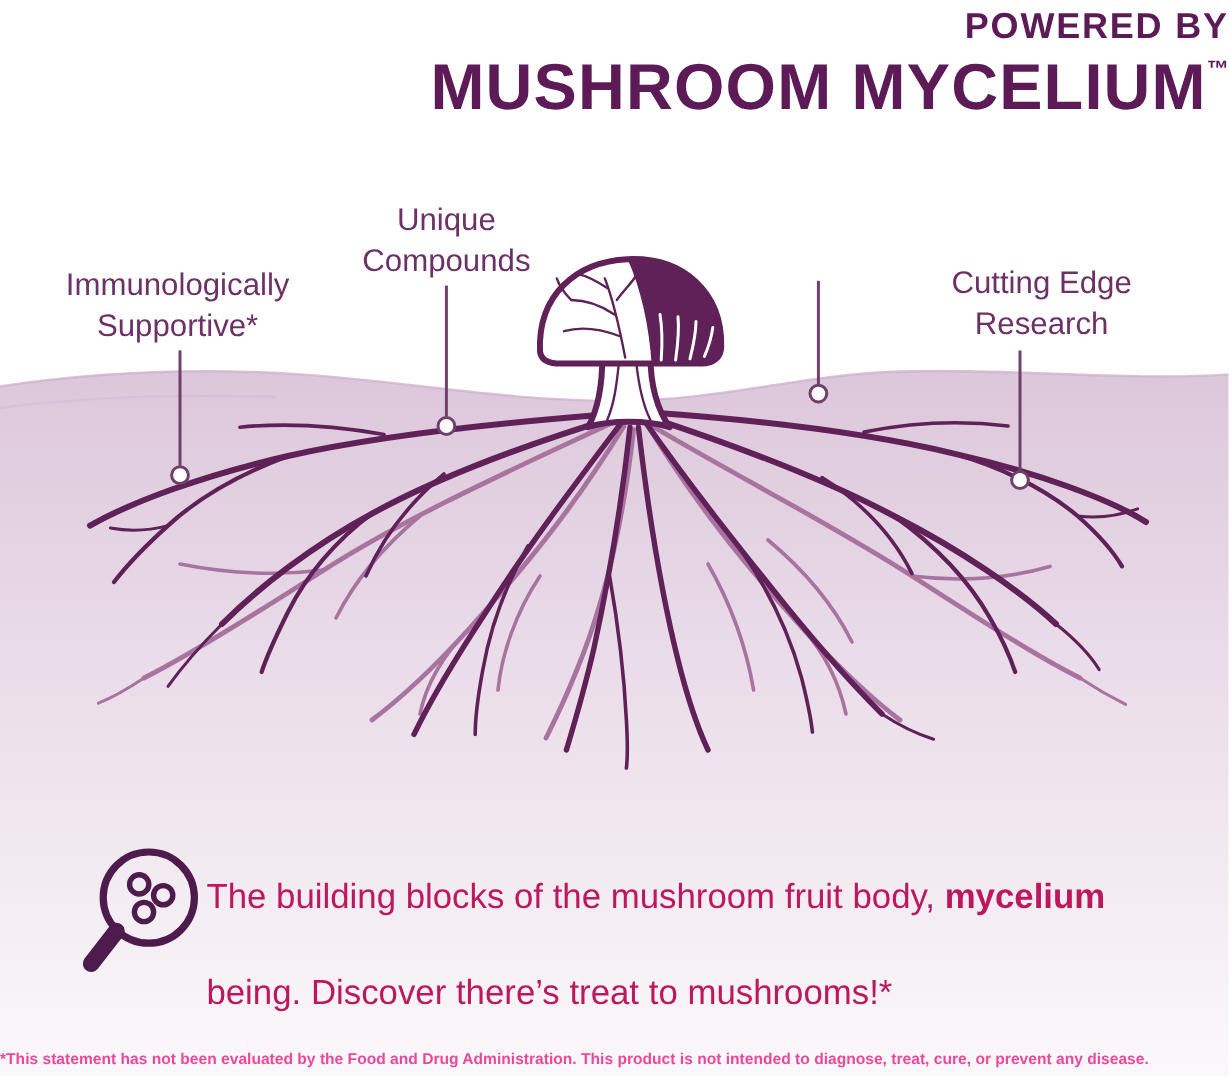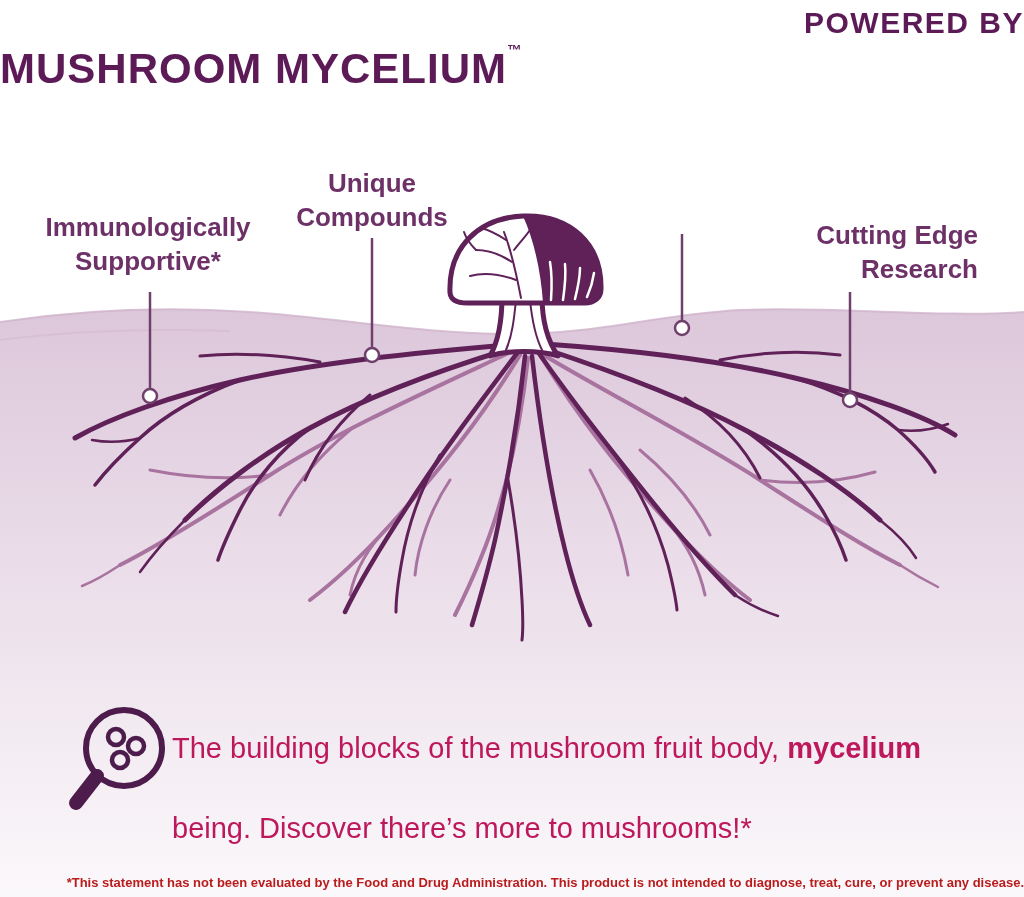--- a/index.html
+++ b/index.html
@@ -10,42 +10,42 @@
     font-family:"Liberation Sans", sans-serif;
   }
   .art { position:absolute; left:0; top:0; width:1024px; height:897px; }
   .kicker {
     position:absolute; top:6px; left:0; width:100%;
     text-align:right; font-size:30px; font-weight:800;
     letter-spacing:1.5px; color:#5c1a57;
   }
   .title {
     position:absolute; top:42px; left:0; width:100%;
-    text-align:left; font-size:42px; font-weight:800;
+    text-align:right; font-size:54px; font-weight:800;
     letter-spacing:1px; color:#5c1a57; white-space:nowrap;
   }
   .title .tm { font-size:0.34em; vertical-align:28px; letter-spacing:0; }
   .callout {
     position:absolute; text-align:center;
-    font-size:26px; line-height:34px; font-weight:700;
+    font-size:26px; line-height:34px; font-weight:400;
     color:#6d3168; white-space:pre-line;
   }
-  .c1 { left:18px;  width:260px; top:210px; }
+  .c1 { left:18px;  width:260px; top:220px; }
   .c2 { left:262px; width:220px; top:166px; }
   .c3 { left:572px; width:220px; top:164px; }
-  .c4 { left:758px; width:220px; top:218px;text-align:right; }
+  .c4 { left:758px; width:220px; top:218px; }
   .mag { position:absolute; left:60px; top:700px; }
   .desc-text {
     position:absolute; left:172px; top:728px; width:820px;
     font-size:29px; line-height:40px; font-weight:500; color:#be185d;
   }
   .desc-text strong { font-weight:800; }
   .disclaimer {
     position:absolute; bottom:7px; left:0; width:100%;
-    text-align:right; font-size:13px; font-weight:700; color:#b91c1c;
+    text-align:left; font-size:13px; font-weight:700; color:#ec4899;
   }
 </style>
 </head>
 <body>
 
 <div class="canvas">
 
   <svg class="art" viewBox="0 0 1024 897">
     <defs>
       <linearGradient id="ground" x1="0" y1="0" x2="0" y2="1">
@@ -158,18 +158,18 @@
   <svg class="mag" width="112" height="120" viewBox="0 0 112 120">
     <circle cx="64" cy="48" r="38" fill="none" stroke="#4d1c4c" stroke-width="6"></circle>
     <line x1="37" y1="76" x2="16" y2="103" stroke="#4d1c4c" stroke-width="14" stroke-linecap="round"></line>
     <circle cx="56" cy="37" r="8" fill="none" stroke="#4d1c4c" stroke-width="4.5"></circle>
     <circle cx="76" cy="46" r="8" fill="none" stroke="#4d1c4c" stroke-width="4.5"></circle>
     <circle cx="60" cy="60" r="8" fill="none" stroke="#4d1c4c" stroke-width="4.5"></circle>
   </svg>
   <div class="desc-text">
     <span>The building blocks of the mushroom fruit body, </span><strong>mycelium</strong><br>
     <br>
-    <span>being. Discover there’s more to mushrooms!*</span>
+    <span>being. Discover there’s treat to mushrooms!*</span>
   </div>
 
   <div class="disclaimer">*This statement has not been evaluated by the Food and Drug Administration. This product is not intended to diagnose, treat, cure, or prevent any disease.</div>
 
 </div>
 
 </body></html>

